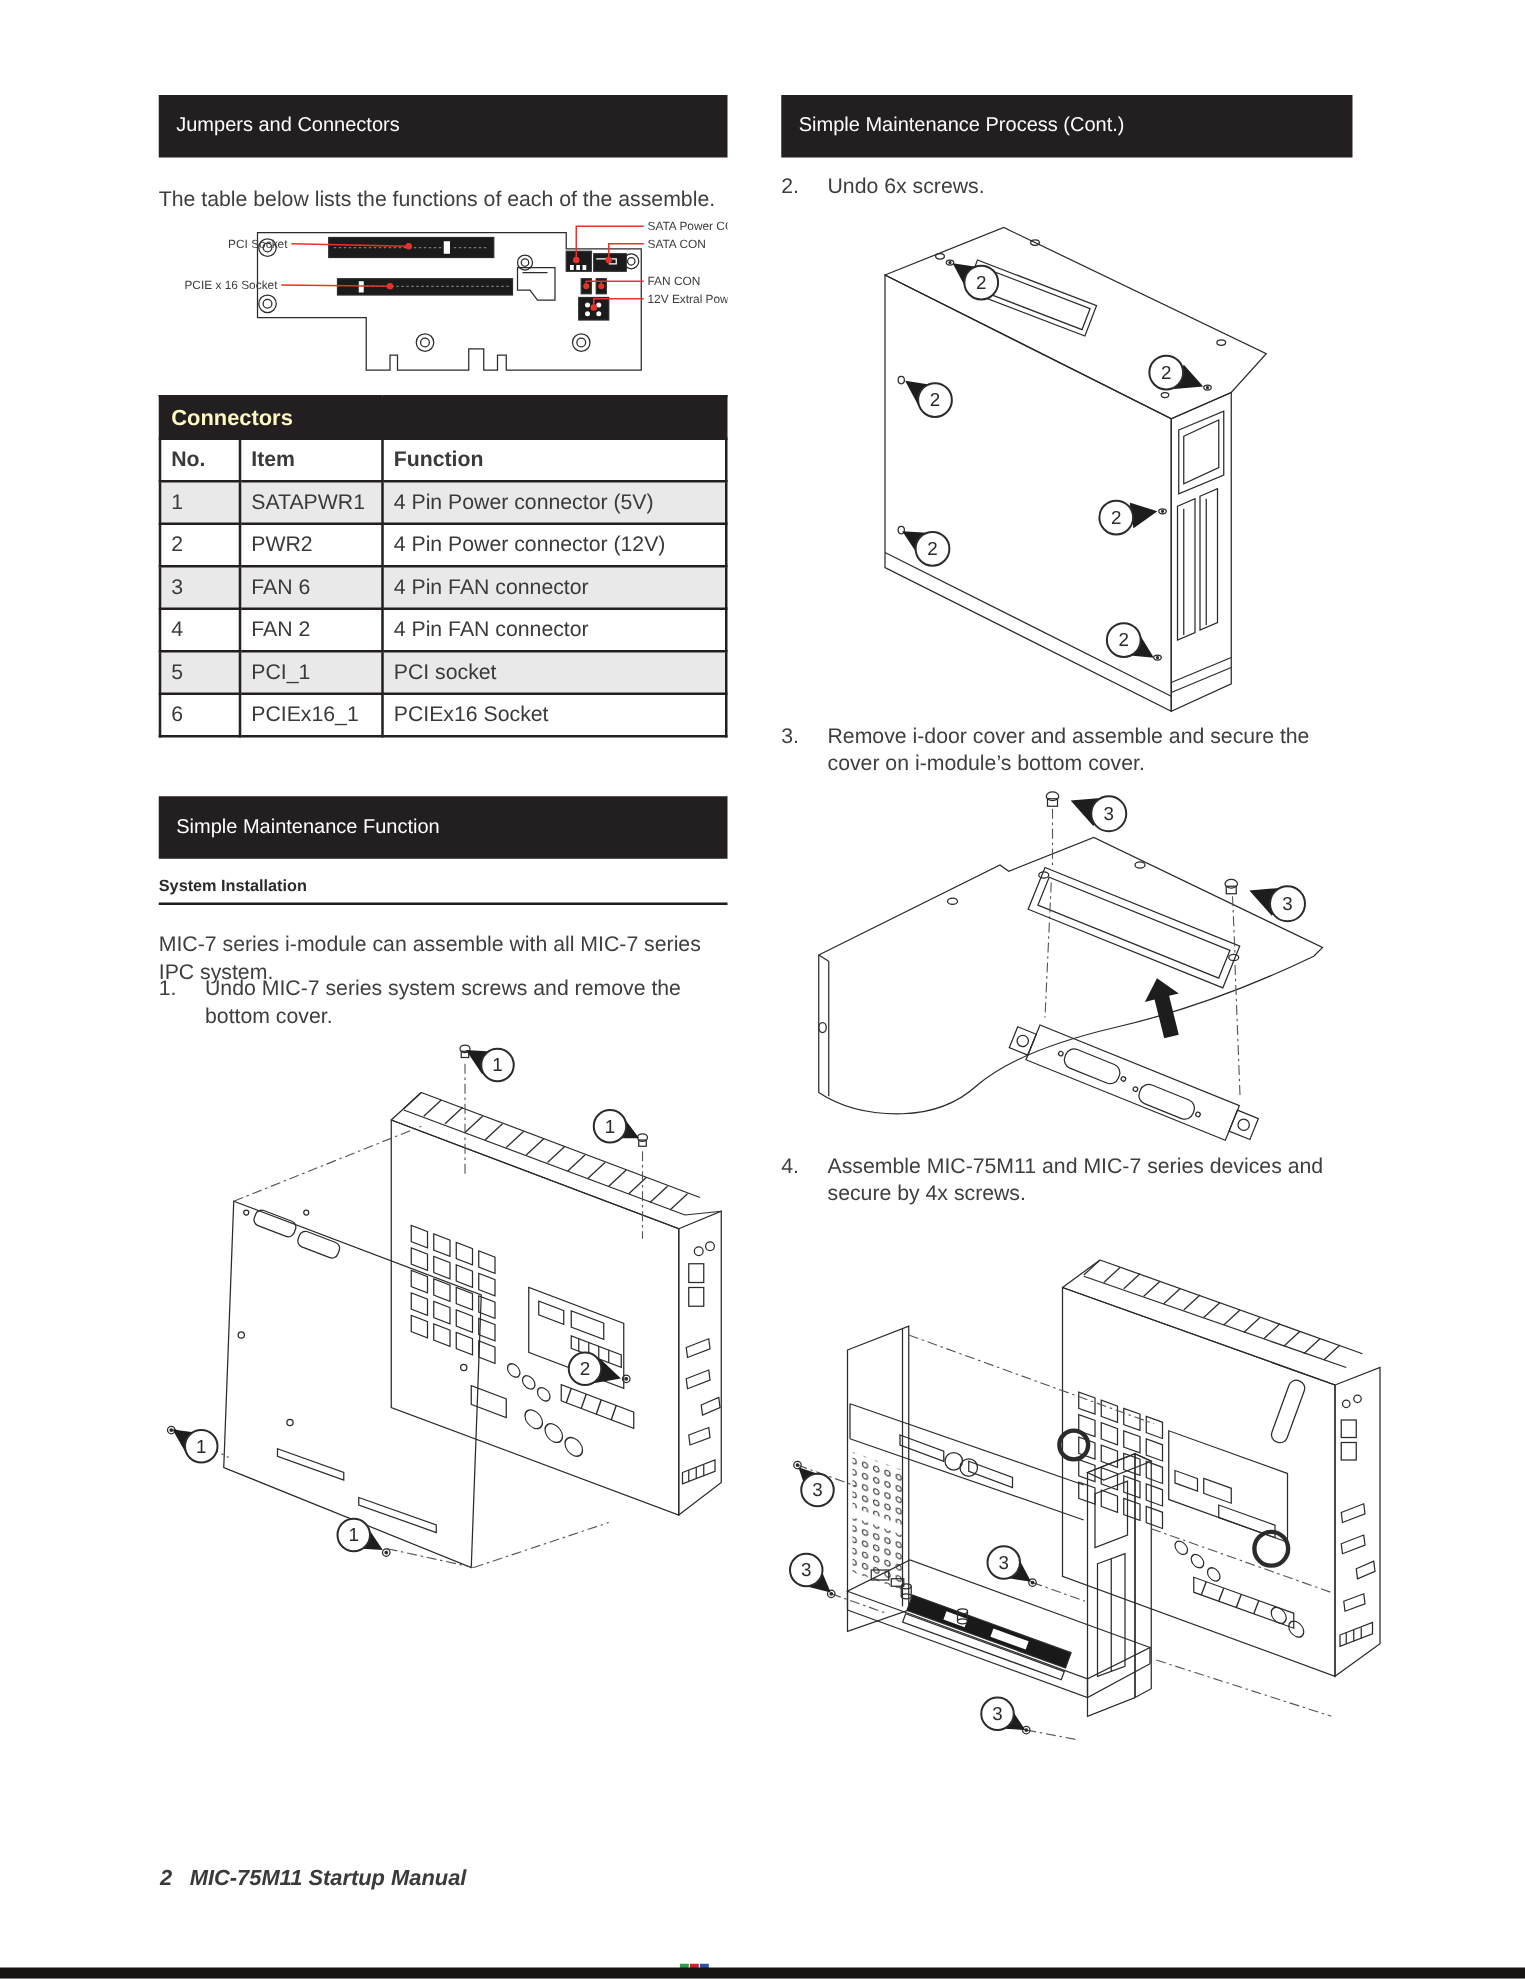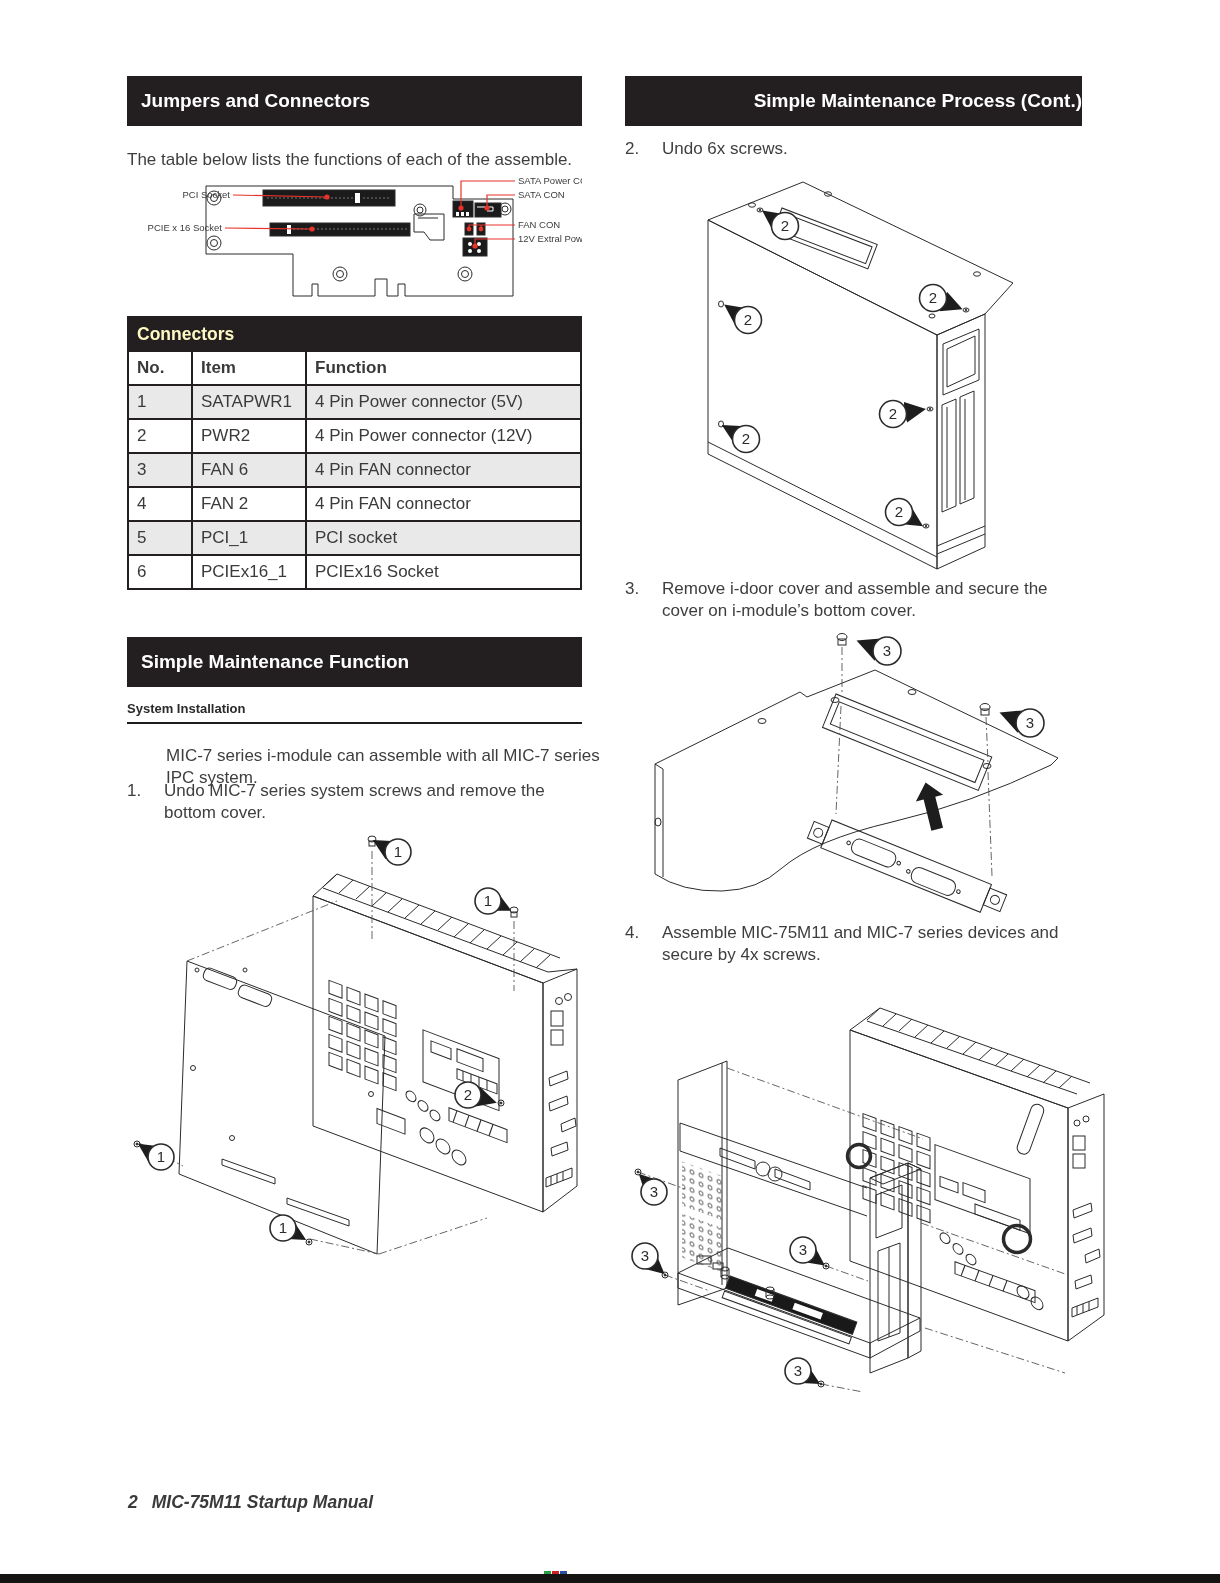--- a/index.html
+++ b/index.html
@@ -1,19 +1,19 @@
 <!DOCTYPE html>
 <html><head>
 <meta charset="utf-8">
 <style>
   html,body{margin:0;padding:0;background:#888;}
   .page{position:relative;width:1220px;height:1583px;margin:0 auto;background:#ffffff;
         font-family:"Liberation Sans","DejaVu Sans",sans-serif;color:#3d3d3d;overflow:hidden;}
-  .bar{position:absolute;height:50px;background:#231f20;color:#fff;font-weight:bold;
-       font-size:19px;line-height:50px;padding-left:14px;box-sizing:border-box;}
+  .bar{position:absolute;height:50px;background:#231f20;color:#fff;font-weight:normal;
+       font-size:16px;line-height:50px;padding-left:14px;box-sizing:border-box;}
   .body-text{position:absolute;font-size:17px;line-height:1.28;color:#3e3e3e;}
   .subheading{position:absolute;font-size:13px;font-weight:bold;color:#2a2a2a;
               border-bottom:2.5px solid #1c1c1c;padding-bottom:6px;box-sizing:border-box;}
   .step{position:absolute;display:flex;font-size:17px;line-height:1.28;color:#3e3e3e;}
   .step-num{width:37px;flex-shrink:0;}
   .step-text{flex:1;}
   table.conn{position:absolute;left:127px;top:316px;width:455px;border-collapse:collapse;
              font-size:17px;color:#3a3a3a;table-layout:fixed;}
   table.conn th,table.conn td{border:2px solid #231f20;padding:5px 8px;text-align:left;
              vertical-align:middle;height:22px;}
@@ -175,21 +175,21 @@
       </tr>
     </tbody>
   </table>
 
   <div class="bar" style="left:127px;top:637px;width:455px;">
     <span>Simple Maintenance Function</span>
   </div>
 
   <div class="subheading" style="left:127px;top:701px;width:455px;">System Installation</div>
 
-  <p class="body-text" style="left:127px;top:728px;width:462px;margin-left:39px;">MIC-7 series i-module can assemble with all MIC-7 series IPC system.</p>
+  <p class="body-text" style="left:127px;top:728px;width:462px;">MIC-7 series i-module can assemble with all MIC-7 series IPC system.</p>
 
   <div class="step" style="left:127px;top:780px;width:458px;">
     <span class="step-num">1.</span>
     <span class="step-text">Undo MIC-7 series system screws and remove the bottom cover.</span>
   </div>
 
   <svg class="fig" style="left:127px;top:826px;" width="455" height="440" viewBox="0 0 455 440">
     <defs>
       <marker id="arB" markerWidth="7" markerHeight="7" refX="5" refY="3.5" orient="auto">
         <path d="M0,0 L7,3.5 L0,7 Z" fill="#1d1d1d"></path>
@@ -342,21 +342,21 @@
         <circle cx="156" cy="402" r="13" fill="#fff" stroke-width="1.6"></circle>
       </g>
     </g>
     <text class="callout-text" x="271" y="31">1</text>
     <text class="callout-text" x="361" y="80">1</text>
     <text class="callout-text" x="341" y="274">2</text>
     <text class="callout-text" x="34" y="336">1</text>
     <text class="callout-text" x="156" y="407">1</text>
   </svg>
 
-  <div class="bar" style="left:625px;top:76px;width:457px;text-align:right;">
+  <div class="bar" style="left:625px;top:76px;width:457px;">
     <span>Simple Maintenance Process (Cont.)</span>
   </div>
 
   <div class="step" style="left:625px;top:138px;width:458px;">
     <span class="step-num">2.</span>
     <span class="step-text">Undo 6x screws.</span>
   </div>
 
   <svg class="fig" style="left:630px;top:174px;" width="457" height="398" viewBox="0 0 457 398">
     <defs>

